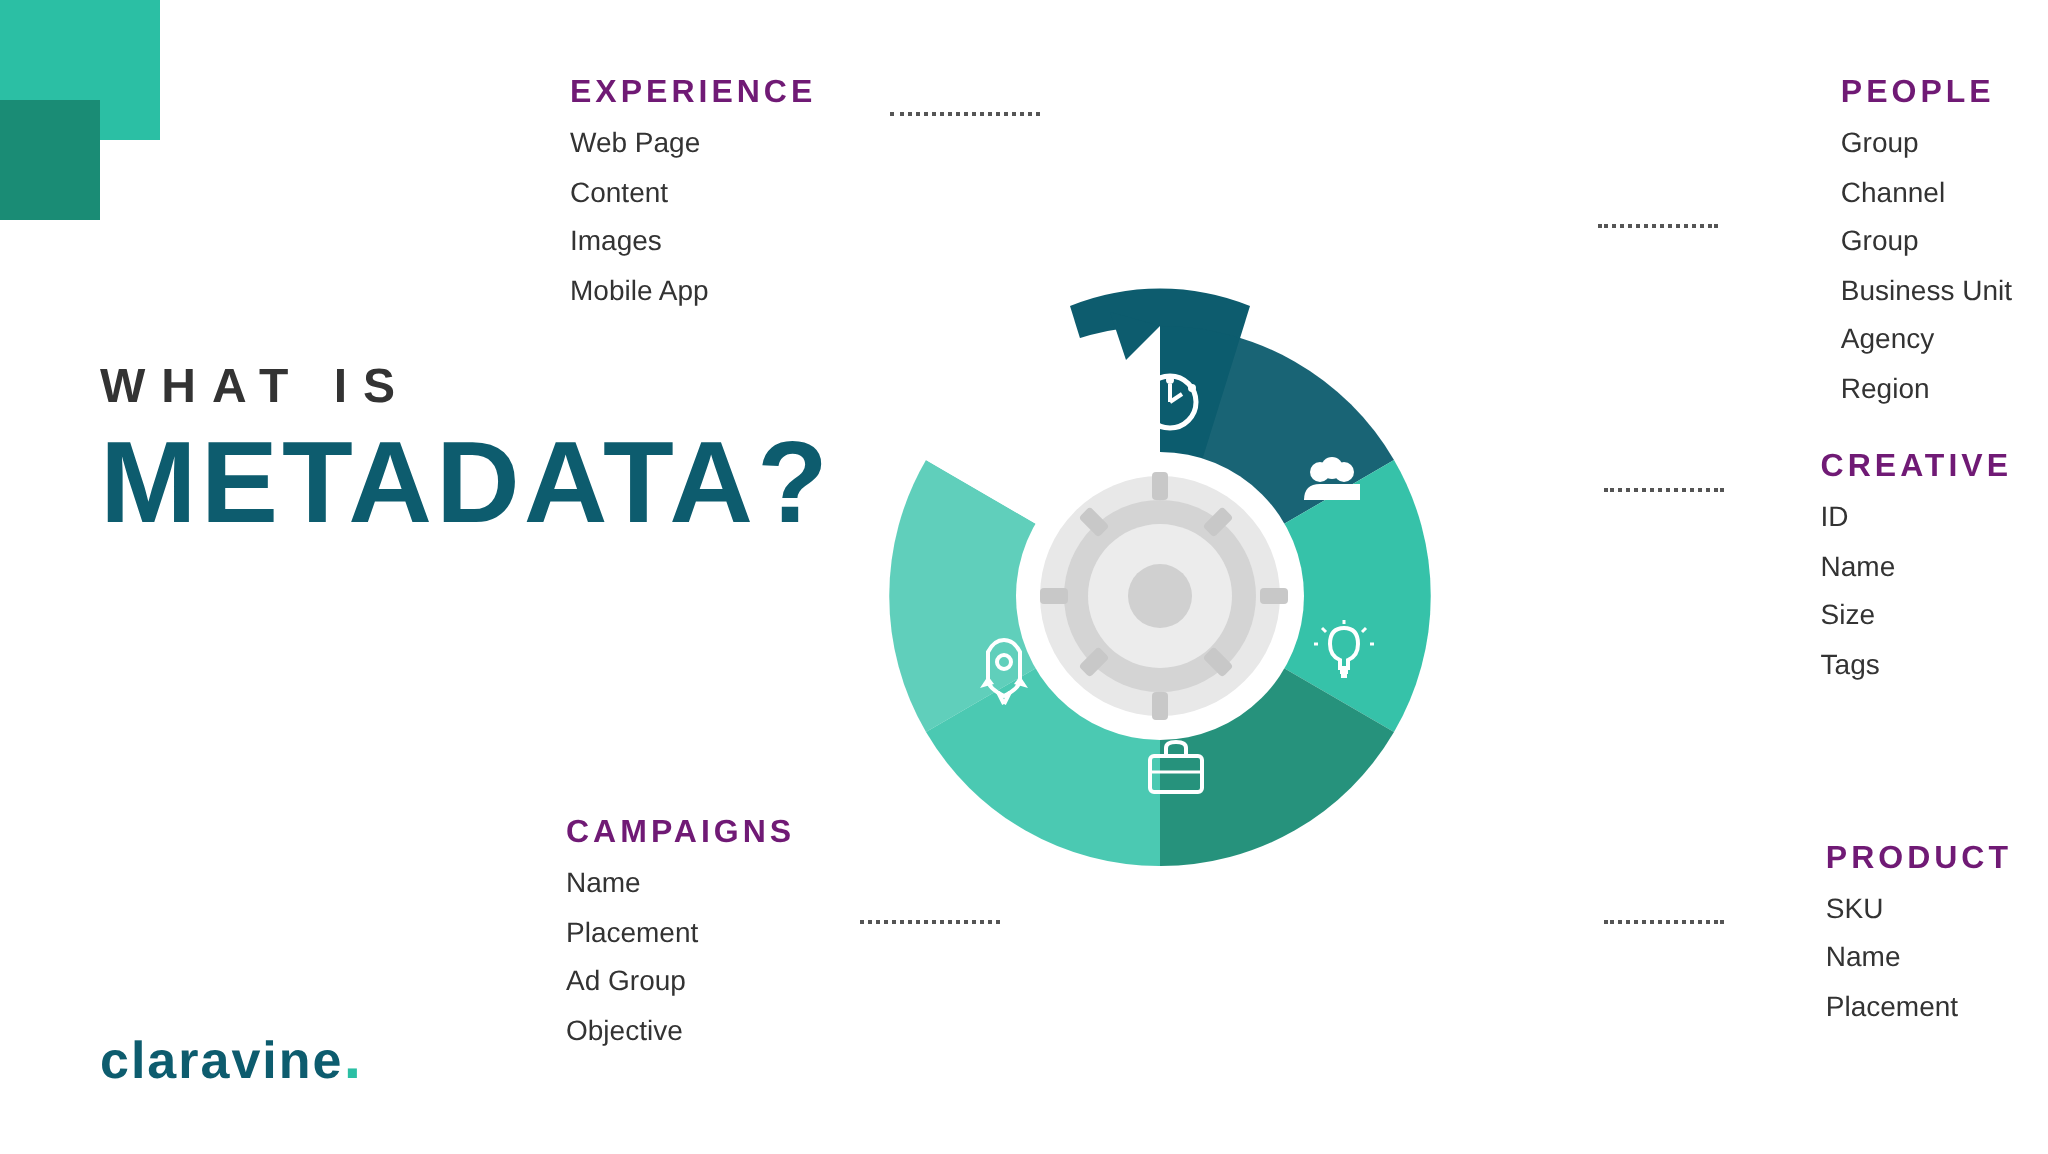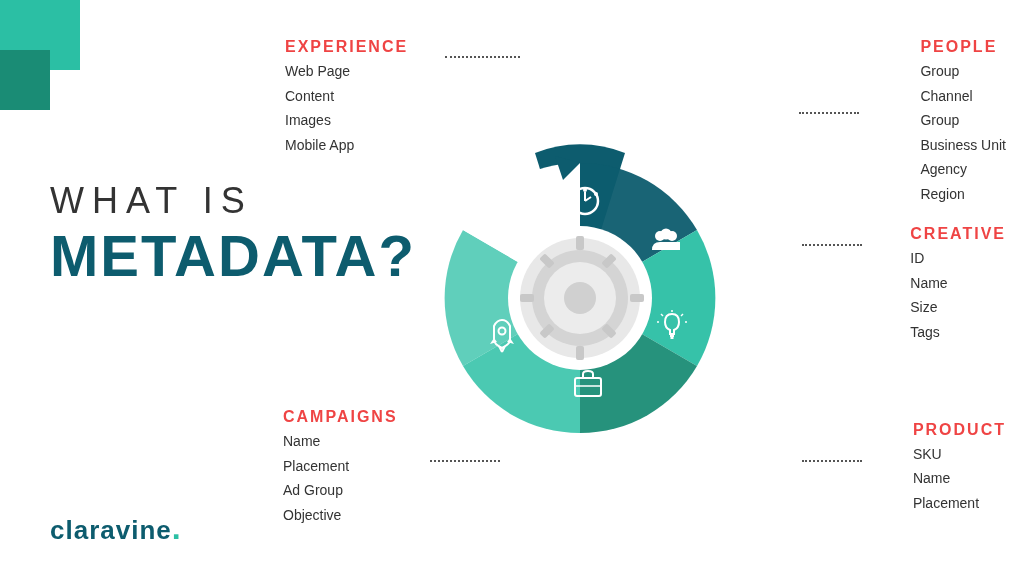--- a/index.html
+++ b/index.html
@@ -31,22 +31,22 @@
     }
 
     
     .left-section {
       position: absolute;
       left: 50px;
       top: 180px;
       width: 320px;
     }
     .what-is {
-      font-size: 36px;
-      font-weight: 400;
+      font-size: 24px;
+      font-weight: 700;
       letter-spacing: 8px;
       color: #333;
       text-transform: uppercase;
       margin-bottom: 5px;
     }
     .metadata {
       font-size: 58px;
       font-weight: 900;
       color: #0d5c6e;
       letter-spacing: 2px;
@@ -64,21 +64,21 @@
       letter-spacing: 1px;
     }
     .logo-dot {
       color: #2bbfa4;
       font-size: 32px;
     }
 
     .category-title {
       font-size: 16px;
       font-weight: 800;
-      color: #ef4444;
+      color: #701a75;
       letter-spacing: 2px;
       text-transform: uppercase;
     }
 
     .items-list {
       font-size: 14px;
       color: #333;
       line-height: 1.75;
       margin-top: 3px;
     }

